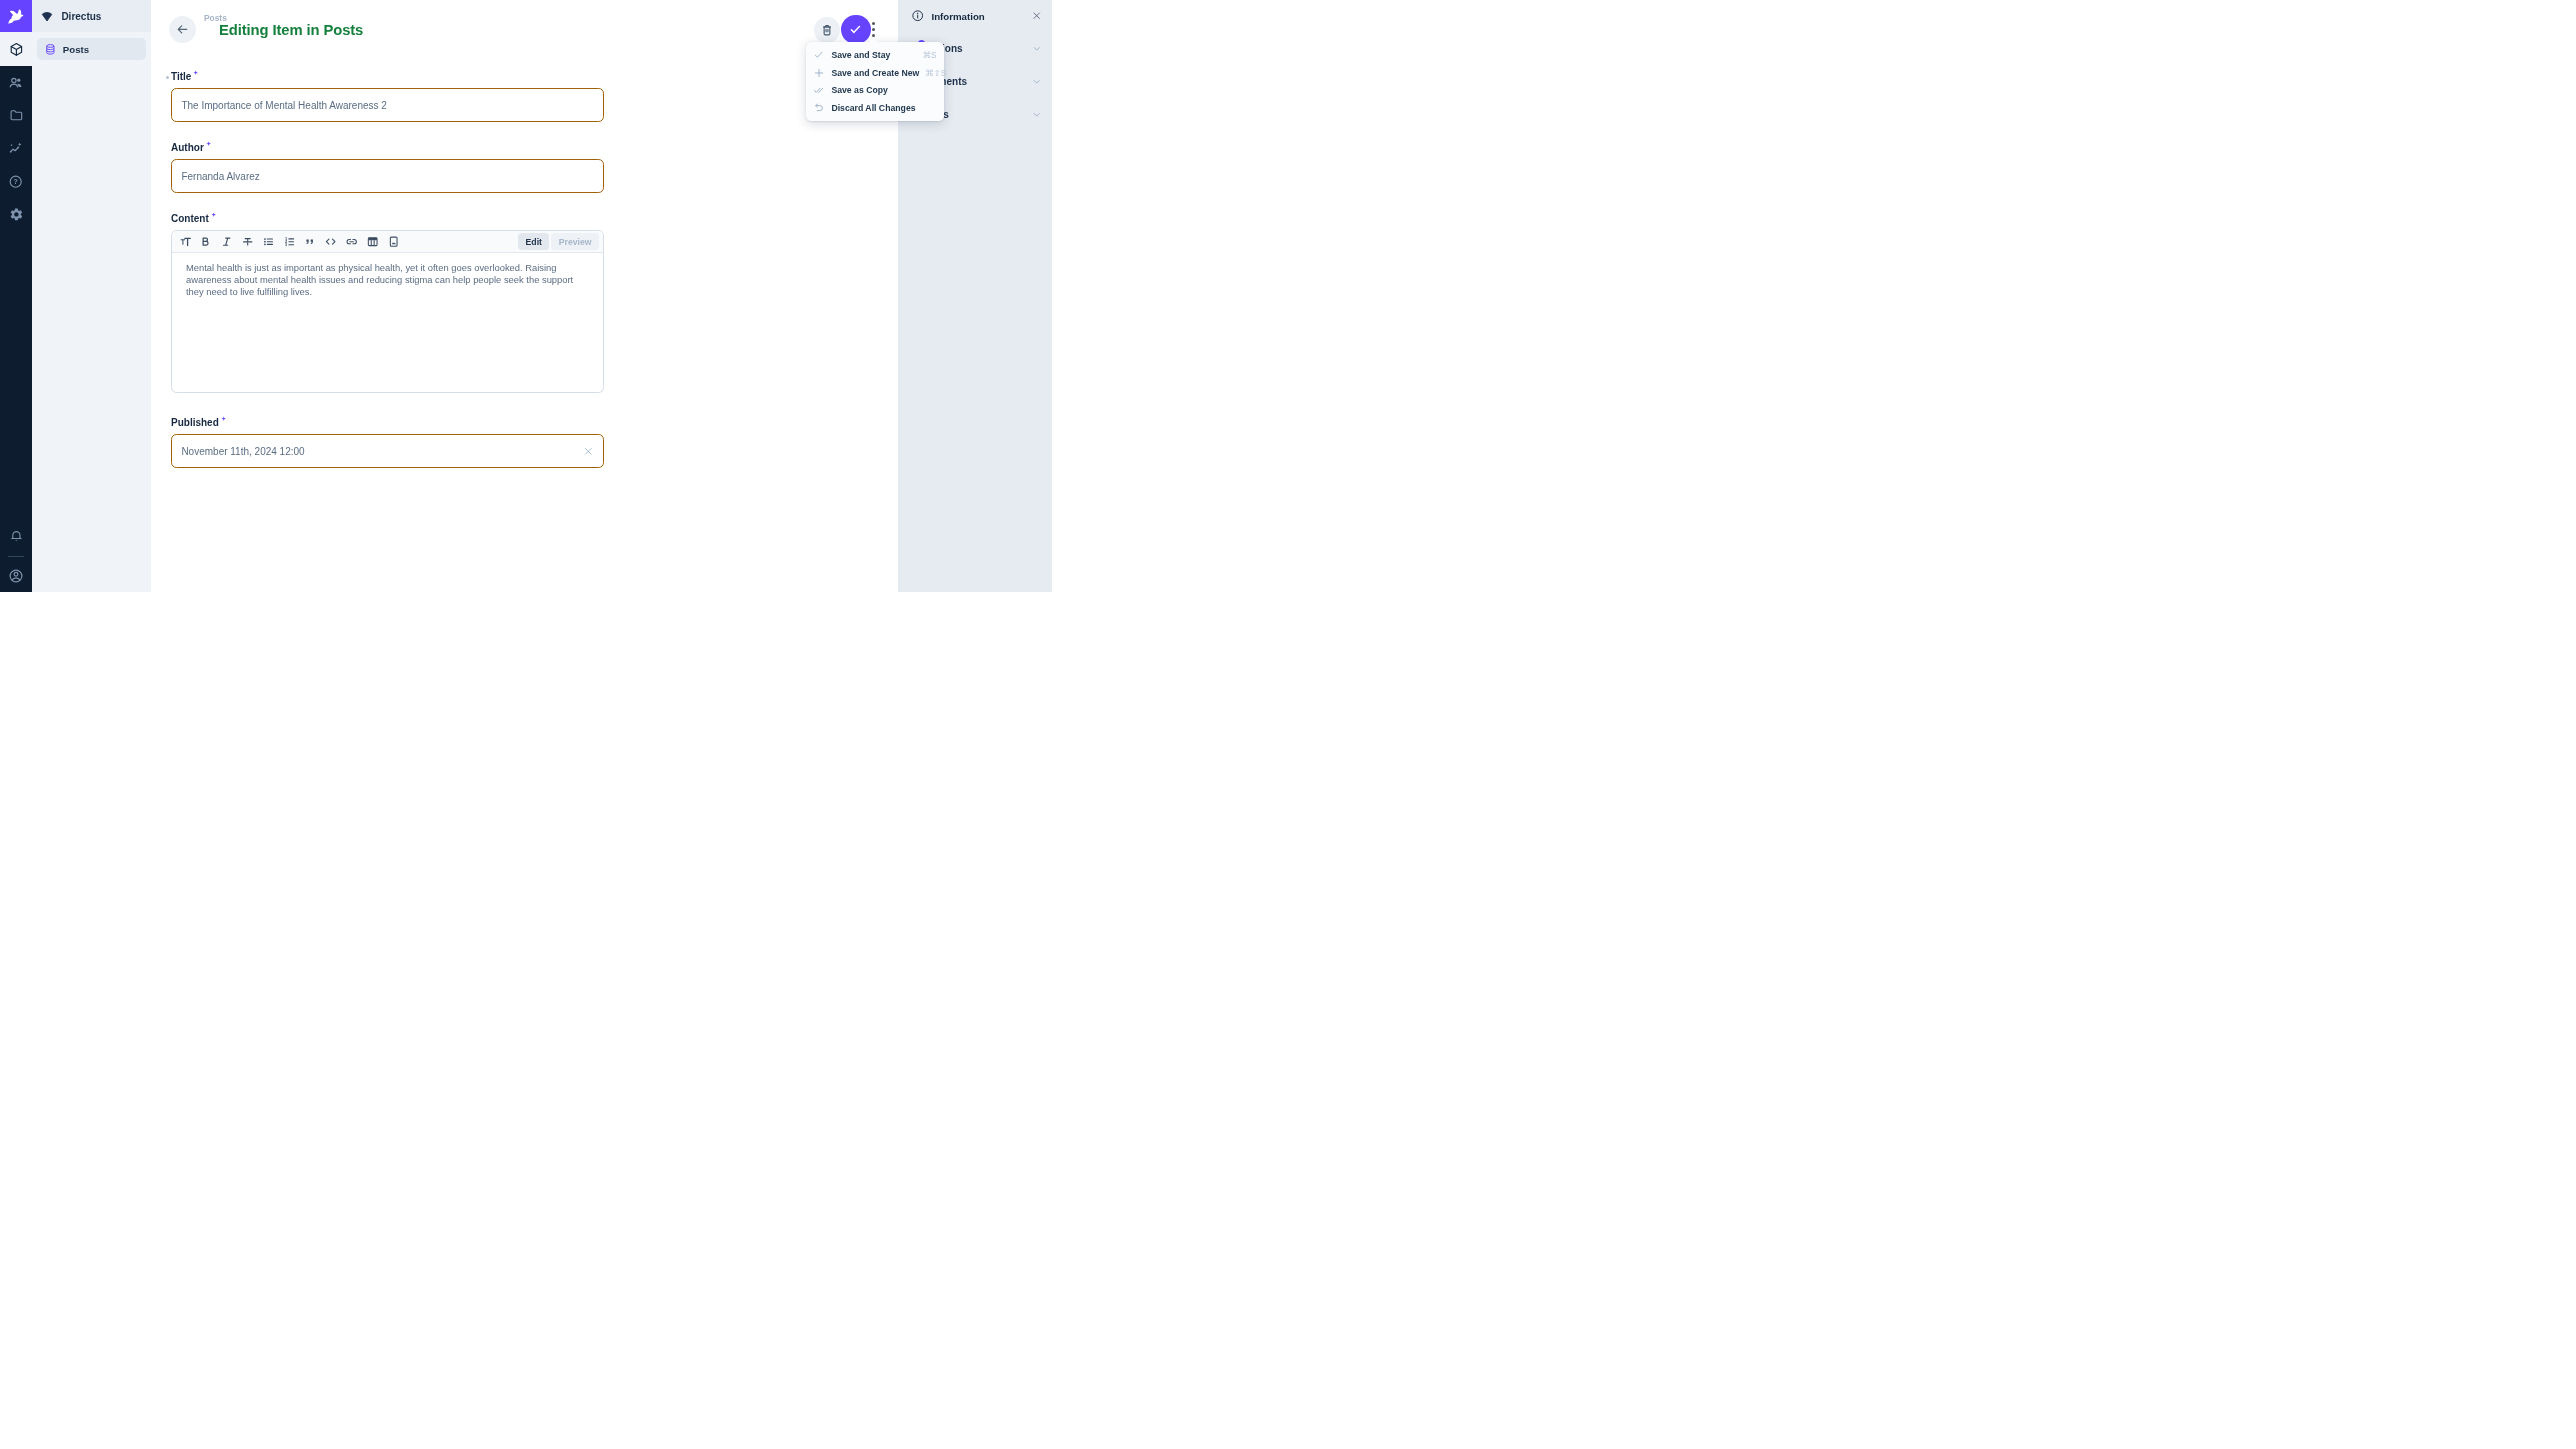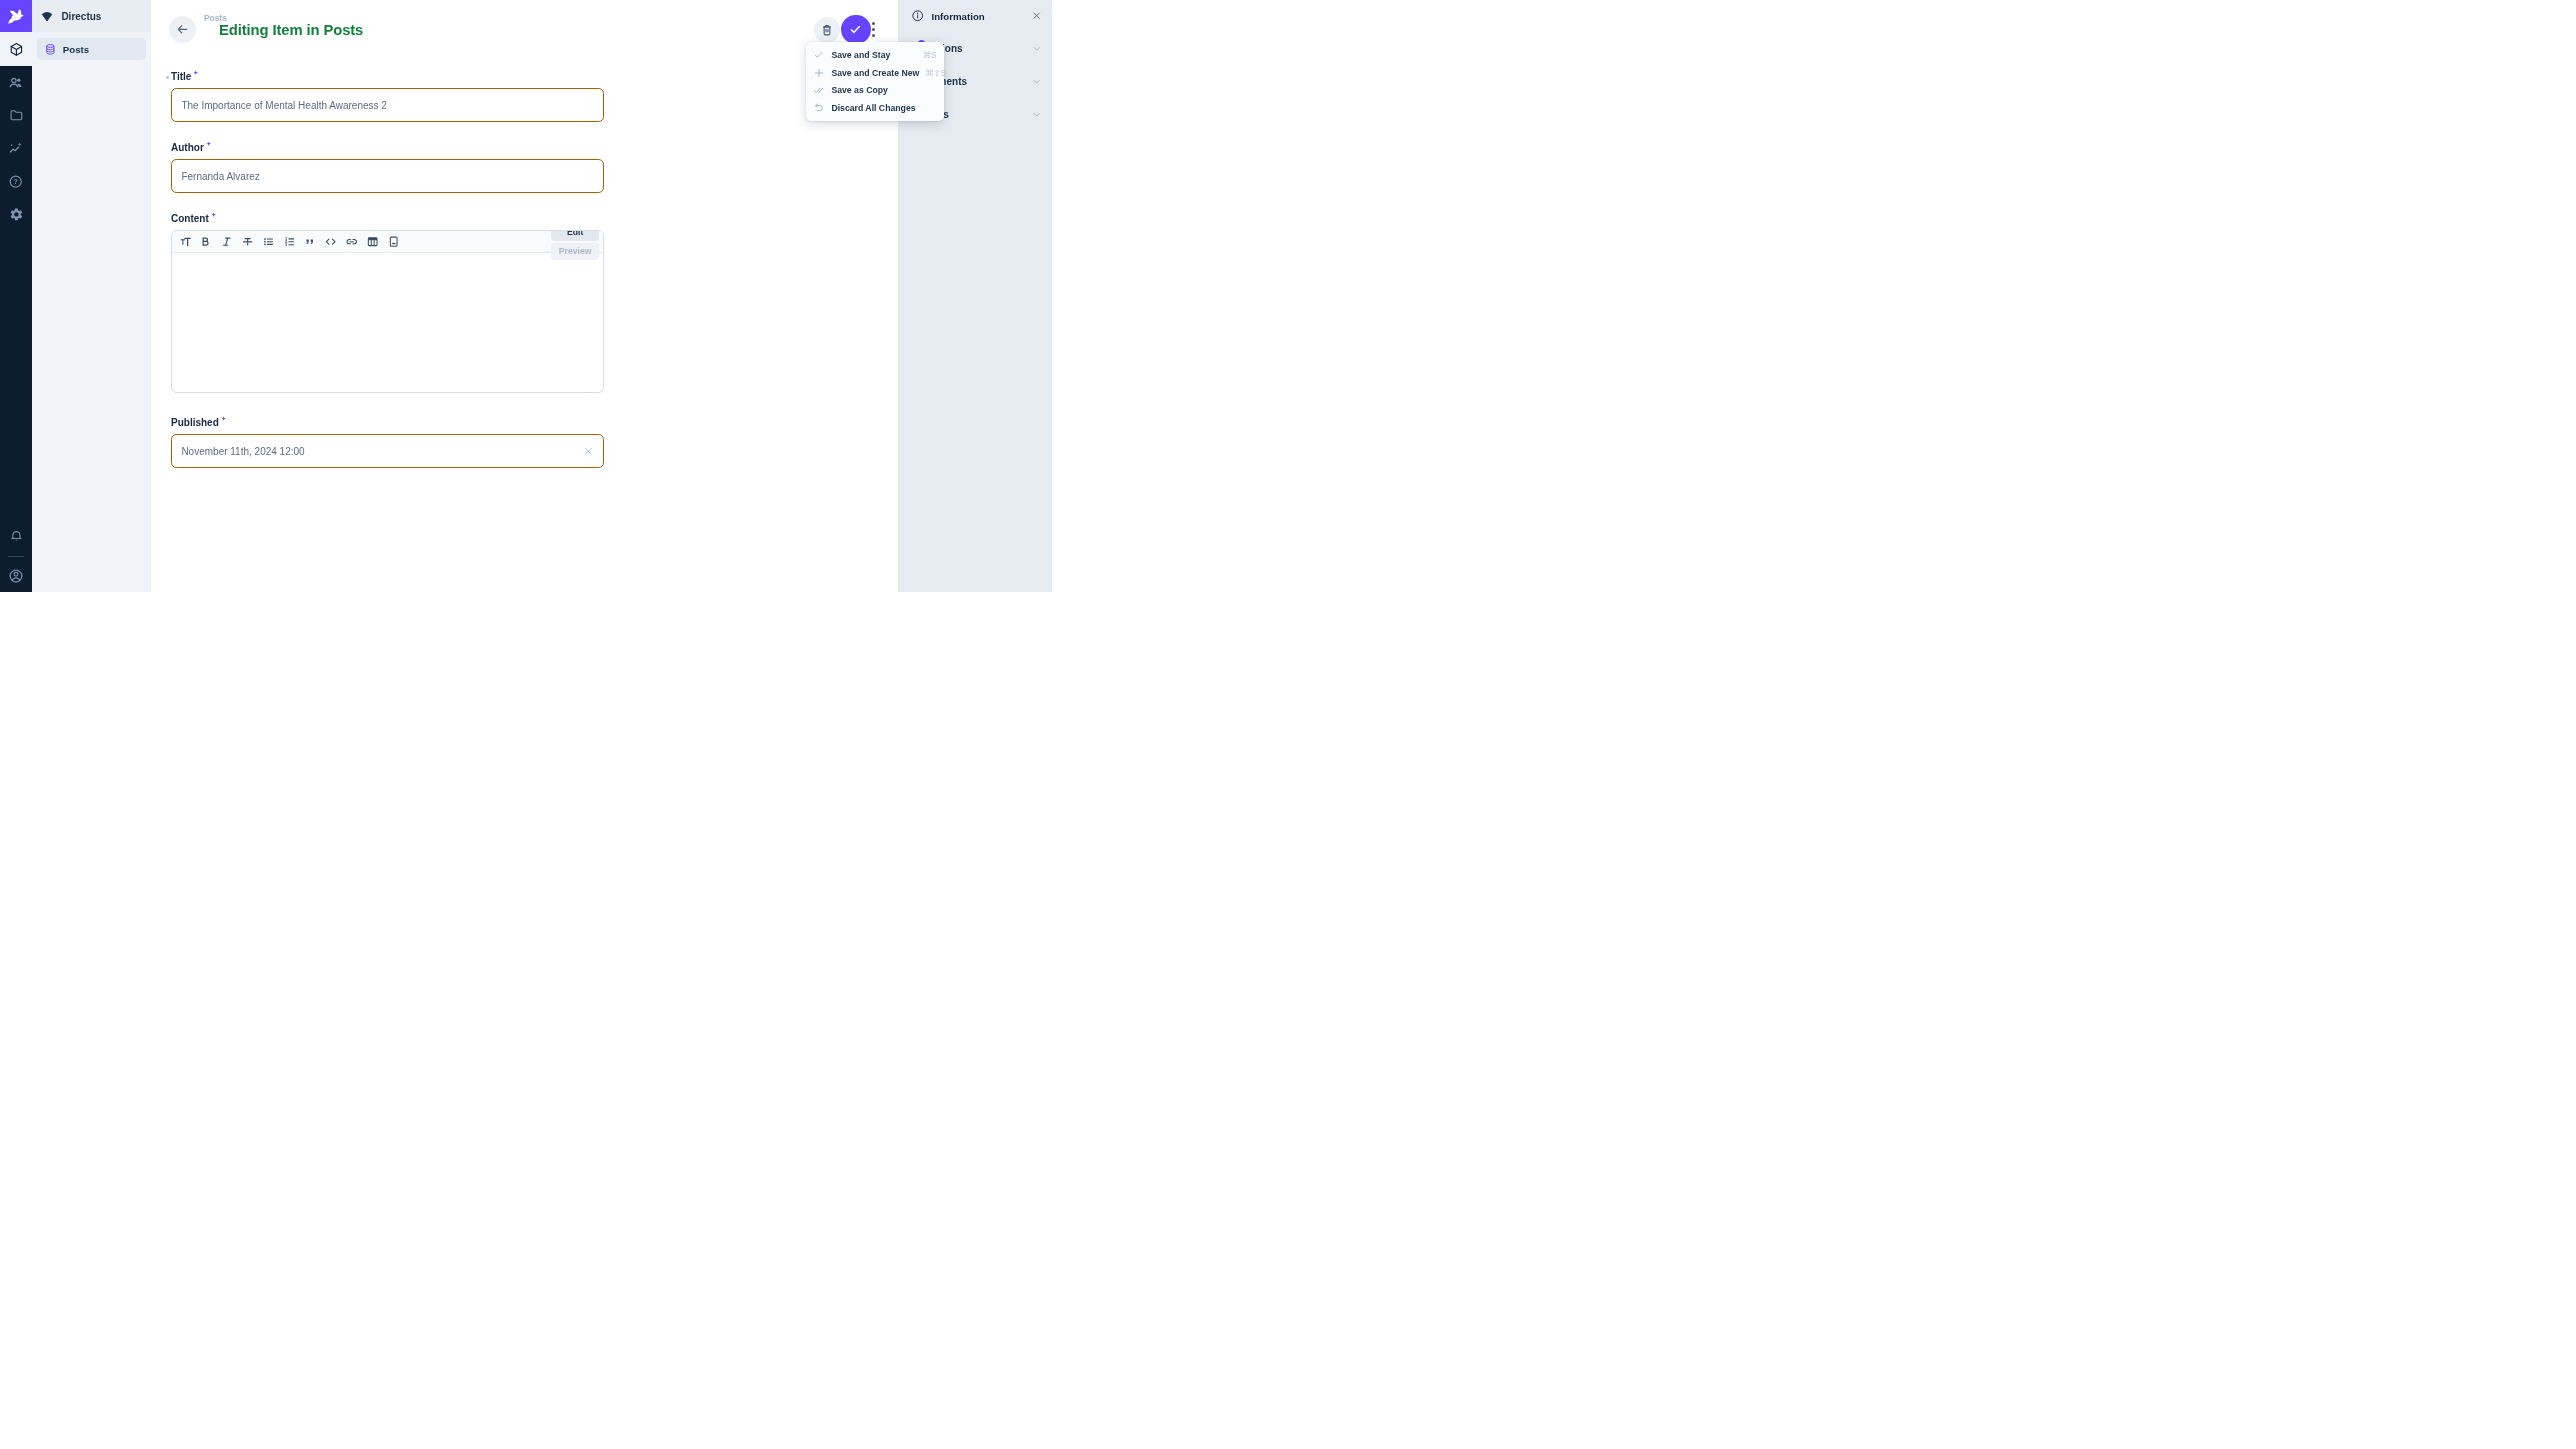--- a/index.html
+++ b/index.html
@@ -35,21 +35,21 @@
   
   .form{position:absolute;left:20px;top:71px;width:433px;}
   .f-label{display:flex;align-items:flex-start;gap:2px;font-size:10px;font-weight:600;color:#172940;position:relative;}
   .f-label .star{margin-top:-1.3px;}
   .edited-dot{position:absolute;left:-5.4px;top:4.7px;width:3.4px;height:3.4px;border-radius:50%;background:#b6c2d2;}
   .f-input{margin-top:6px;height:34px;border:1px solid #a16207;border-radius:5.4px;background:#fff;display:flex;align-items:center;padding:0 9.4px;font-size:10px;color:#5b6d84;}
   .f-gap{height:20px;}
   .editor{margin-top:6px;height:163px;border:1px solid #d6dde8;border-radius:5.4px;background:#fff;overflow:hidden;display:flex;flex-direction:column;}
   .toolbar{height:22px;background:#f8fafc;border-bottom:0.7px solid #e3e8ef;display:flex;align-items:center;padding:0 4px 0 6.7px;gap:7.4px;color:#3c4d62;}
   .tbtn{display:flex;align-items:center;justify-content:center;width:13.4px;height:13.4px;cursor:pointer;}
-  .tb-right{margin-left:auto;display:flex;gap:2px;flex-direction:column;}
+  .tb-right{margin-left:auto;display:flex;gap:2px;}
   .tab{height:17px;border-radius:4px;display:flex;align-items:center;justify-content:center;padding:0 7.4px;font-size:8.7px;font-weight:600;cursor:pointer;}
   .tab.active{background:#e3e8ee;color:#21344c;}
   .tab.idle{background:#eef1f6;color:#a8b8cc;}
   .editor-body{flex:1;padding:9.4px 14px;font-size:9.4px;line-height:12px;color:#5c6d83;}
   .clear-x{margin-left:auto;color:#a9bed6;cursor:pointer;}
   
   .sidebar{position:absolute;left:898px;top:0;width:154px;height:688px;background:#e6ebf1;}
   .sb-header{height:32px;display:flex;align-items:center;padding:0 9.4px 0 13.4px;gap:6.7px;color:#16293f;}
   .sb-title{font-size:9.7px;font-weight:600;color:#16293f;}
   .sb-close{margin-left:auto;color:#5a6878;cursor:pointer;}
@@ -339,20 +339,21 @@
               <svg width="13.4" height="13.4" viewBox="0 0 24 24">
                 <rect x="6" y="3.8" width="12" height="16.4" rx="1.8" fill="none" stroke="currentColor" stroke-width="1.9"></rect>
                 <path d="M8.6 16.4l2.3-3.3 1.8 2.3 1.4-1.9 1.9 2.9z" fill="currentColor"></path>
               </svg>
             </span>
           <span class="tb-right">
             <span class="tab active">Edit</span>
             <span class="tab idle">Preview</span>
           </span>
         </div>
+        <div class="editor-body">Mental health is just as important as physical health, yet it often goes overlooked. Raising awareness about mental health issues and reducing stigma can help people seek the support they need to live fulfilling lives.</div>
       </div>
       <div class="f-gap" style="height:24px"></div>
 
       <div class="f-label">
         <span>Published</span>
         <span class="star">
             <svg width="5.4" height="5.4" viewBox="0 0 24 24">
               <path d="M12 2l2.6 7.4L22 12l-7.4 2.6L12 22l-2.6-7.4L2 12l7.4-2.6z" fill="#6644ff"></path>
             </svg>
           </span>

